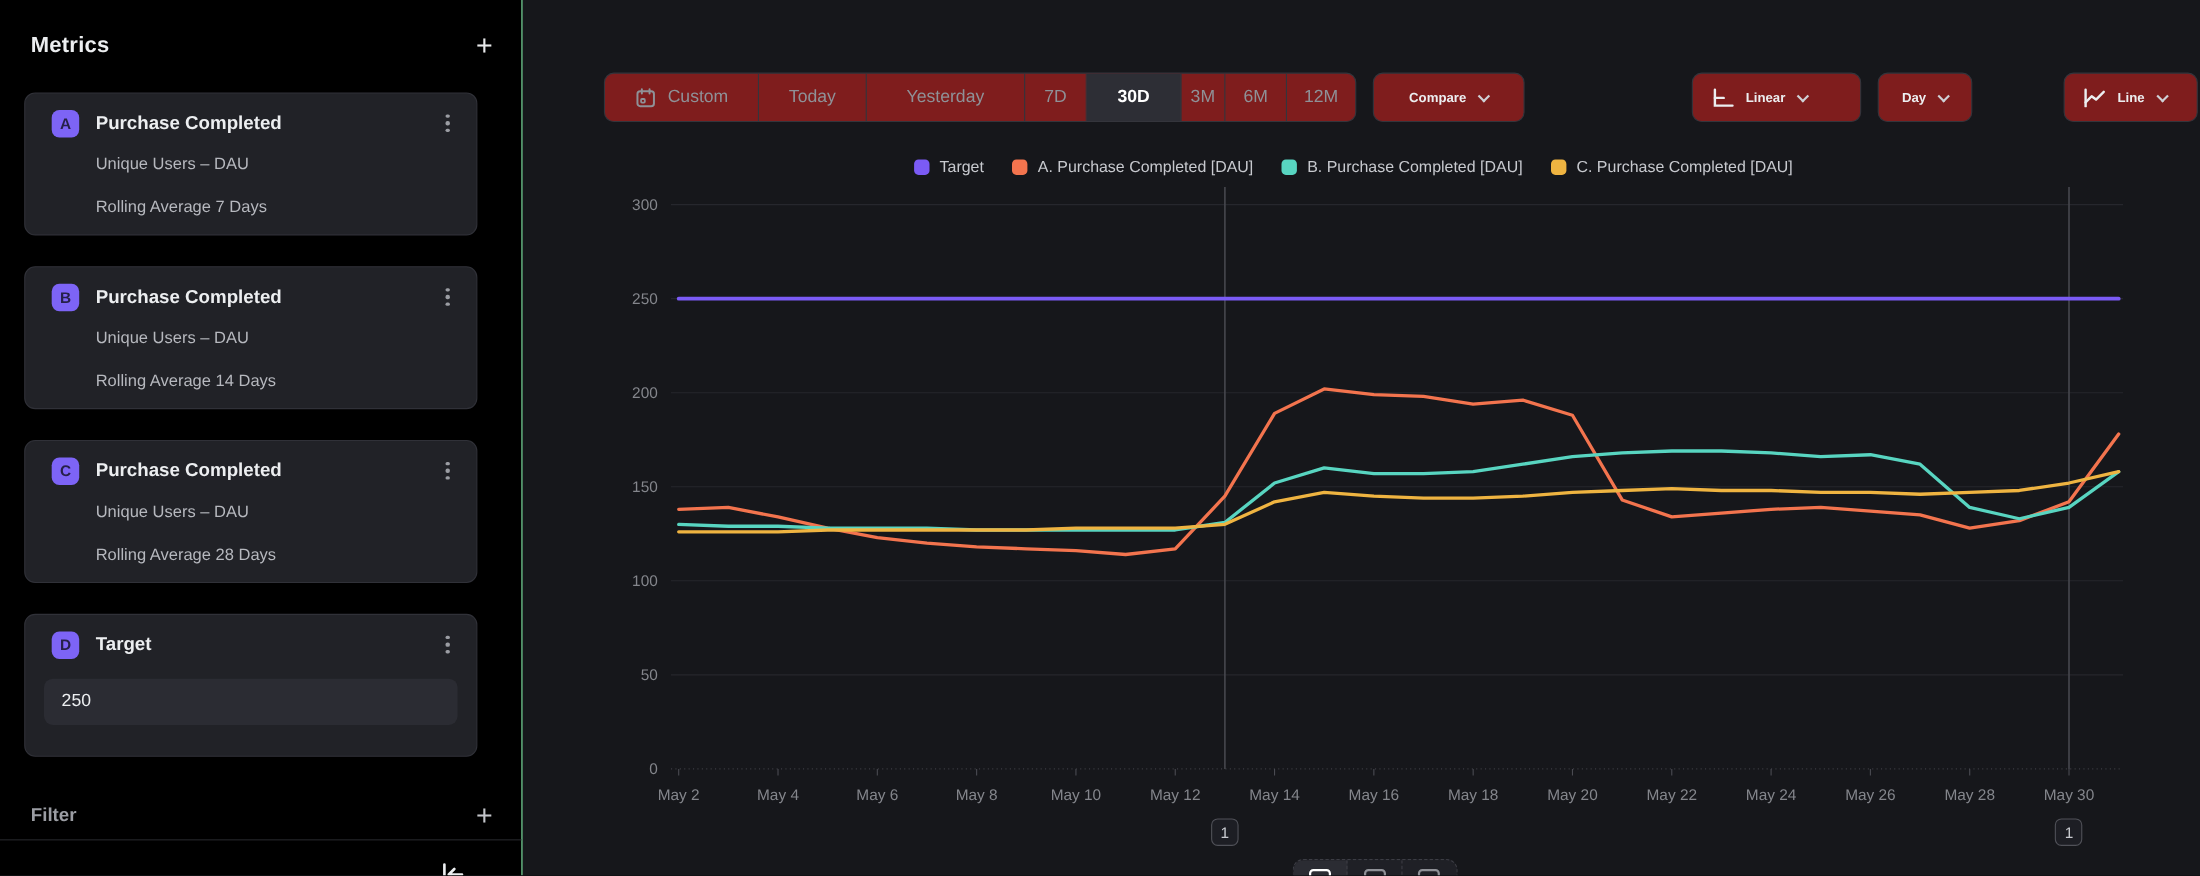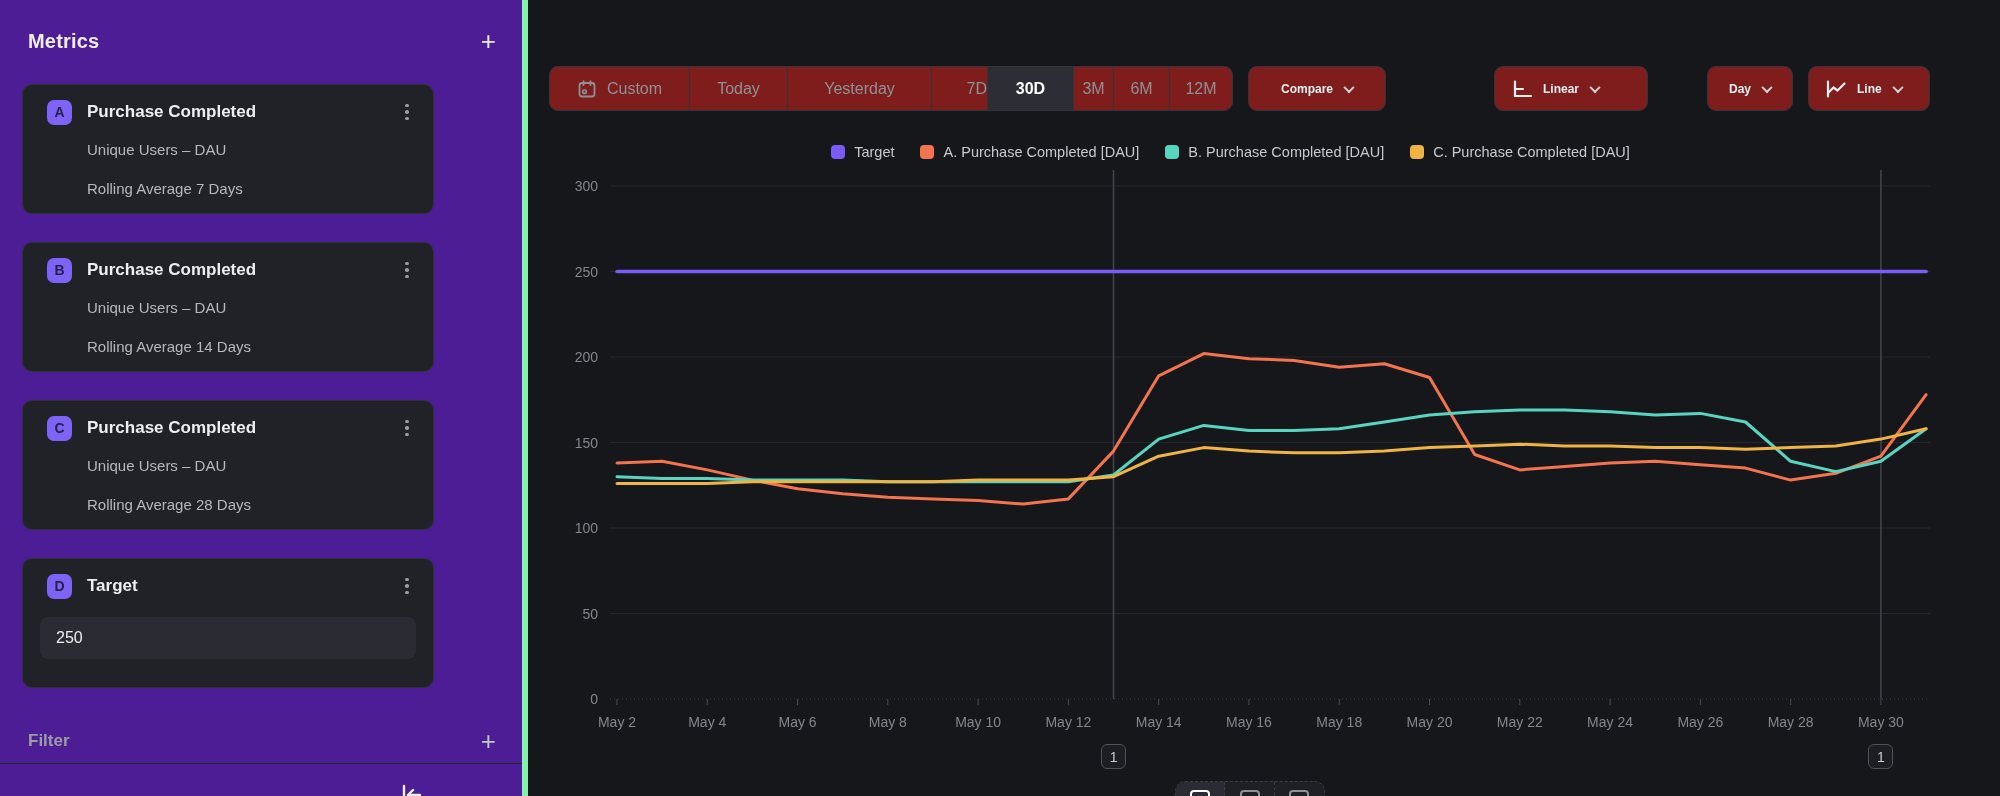--- a/index.html
+++ b/index.html
@@ -5,22 +5,22 @@
   * { margin:0; padding:0; box-sizing:border-box; }
   html,body { background:#101114; }
   .app {
     position:relative; width:2000px; height:796px; overflow:hidden;
     background:#16171b;
     font-family:"Liberation Sans", sans-serif;
     color:#ecedef;
   }
   
   .sidebar {
-    position:absolute; left:0; top:0; width:528px; height:796px;
-    background:#4c1d95; border-right:6px solid #86efac;
+    position:absolute; left:0; top:0; width:475px; height:796px;
+    background:#000000; border-right:1px solid #86efac;
   }
   .sidebar-header { position:absolute; left:28px; right:26px; top:26px; height:30px;
     display:flex; align-items:center; justify-content:space-between; }
   .sidebar-title { font-size:20px; font-weight:700; color:#eceef0; letter-spacing:.2px; }
   .plus-btn { font-size:26px; font-weight:400; color:#e8e9eb; line-height:26px; cursor:pointer; }
   .metric-card {
     position:absolute; left:22px; width:412px; height:130px;
     background:#212227; border:1px solid #303138; border-radius:10px;
   }
   .card-a { top:84px; } .card-b { top:242px; } .card-c { top:400px; } .card-d { top:558px; }
@@ -50,27 +50,27 @@
     position:absolute; top:66px; height:45px; border:1px solid #34353c; border-radius:9px;
     background:#7f1d1d; display:flex; align-items:center;
   }
   .seg-group { left:549px; overflow:hidden; }
   .seg-btn {
     height:100%; display:flex; align-items:center; justify-content:center; gap:10px;
     font-size:16px; color:#8f9197; border-right:1px solid #34353c; cursor:pointer; white-space:nowrap;
   }
   .seg-btn:last-child { border-right:none; }
   .seg-btn.selected { background:#2d2e35; color:#ffffff; font-weight:700; }
-  .w-custom{width:140px;} .w-today{width:98px;} .w-yday{width:144px;} .w-7d{width:56px;justify-content:flex-end;}
+  .w-custom{width:140px;} .w-today{width:98px;} .w-yday{width:144px;} .w-7d{width:56px;}
   .w-30d{width:86px;text-align:right;} .w-3m{width:40px;align-items:center;} .w-6m{width:56px;} .w-12m{width:62px;}
   .toolbar-btn { padding:0 16px; gap:10px; font-size:12px; font-weight:700; color:#eceef0; cursor:pointer; }
   .btn-compare { left:1248px; width:138px; justify-content:center; }
-  .btn-linear  { left:1494px; width:154px; }
+  .btn-linear  { left:1538px; width:154px; }
   .btn-day     { left:1707px; width:86px; justify-content:center; }
-  .btn-line    { left:1808px; width:122px; }
+  .btn-line    { left:1876px; width:122px; }
   .chev { width:8px; height:8px; border-right:2px solid #cfd1d6; border-bottom:2px solid #cfd1d6;
     transform:rotate(45deg) translate(-1px,-1px); margin-left:2px; flex:0 0 auto; }
   .tb-icon { flex:0 0 auto; display:block; }
   
   .legend { position:absolute; left:461px; right:0; top:141px; height:22px;
     display:flex; align-items:center; justify-content:center; gap:26px; }
   .legend-item { display:flex; align-items:center; gap:9px; cursor:pointer; }
   .legend-swatch { width:14px; height:14px; border-radius:4px; }
   .legend-label { font-size:14.5px; color:#c7c9ce; }
   

